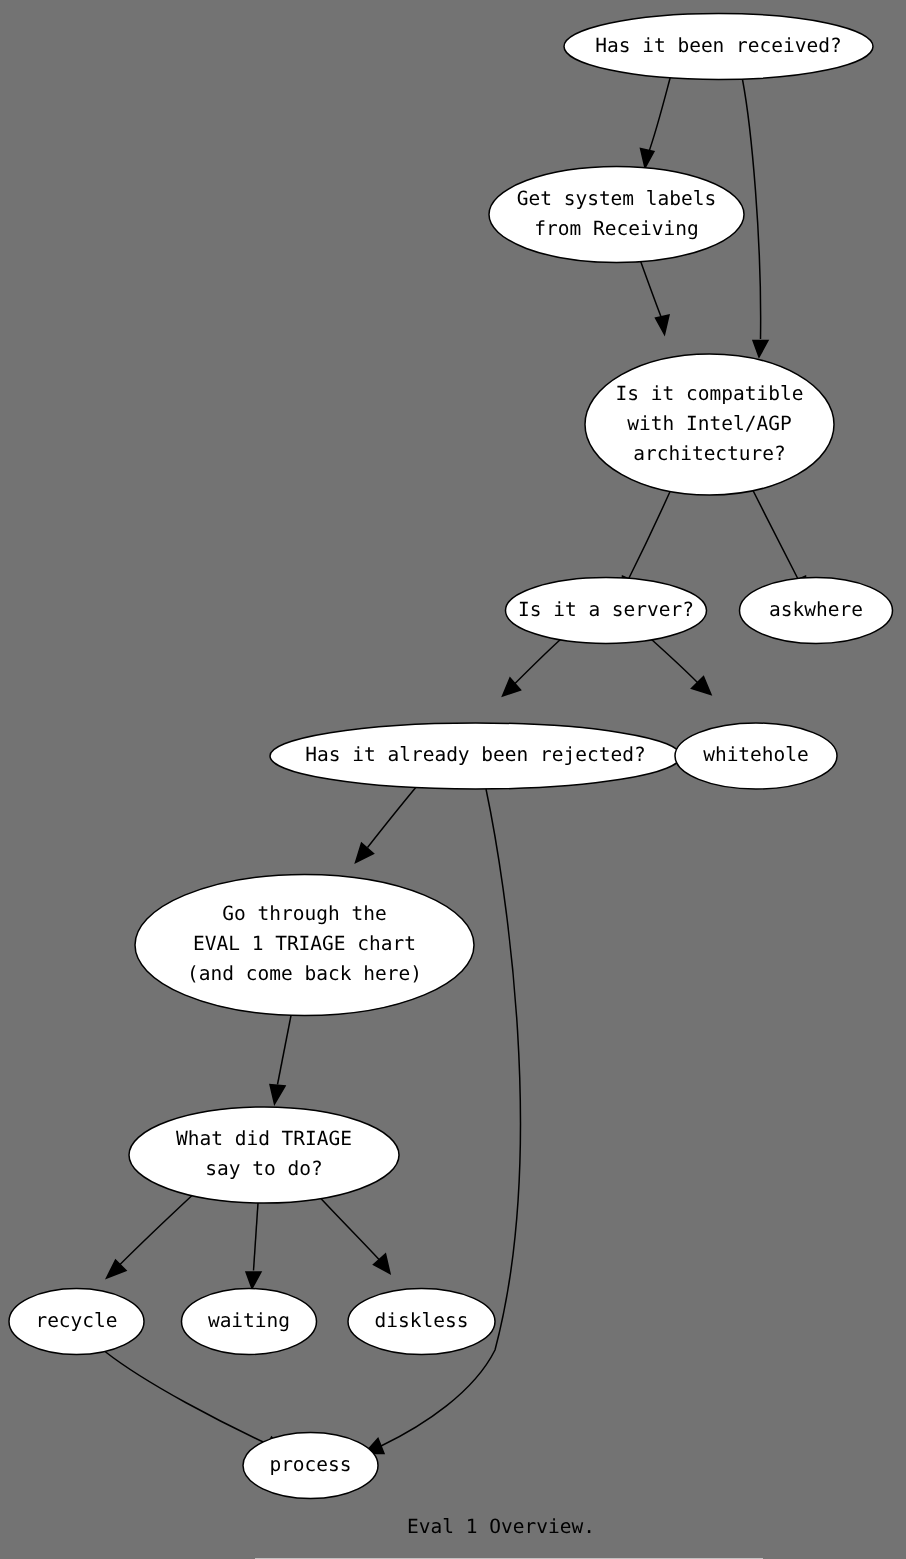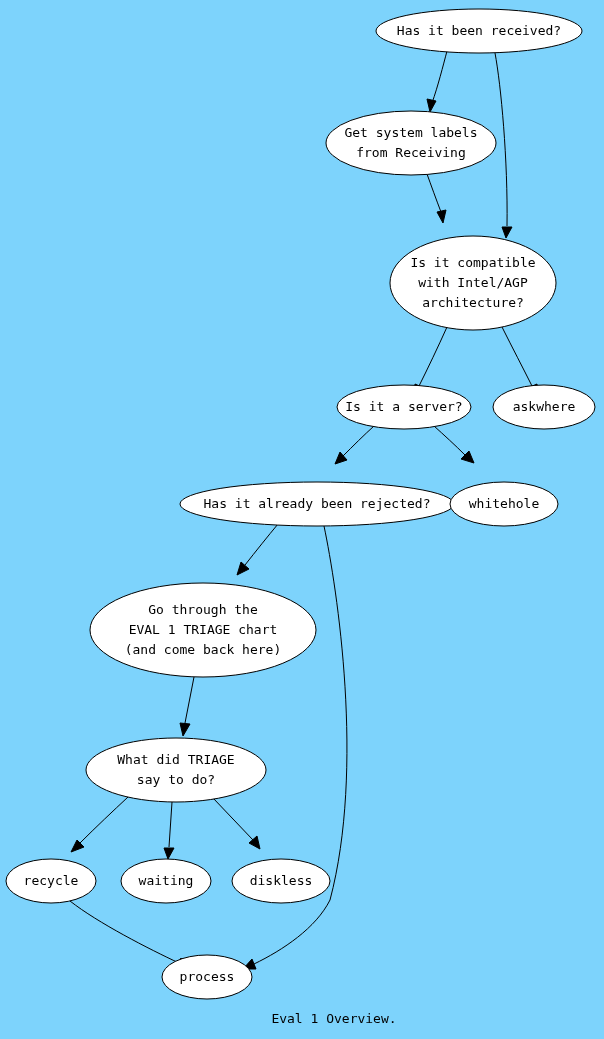--- a/index.html
+++ b/index.html
@@ -4,21 +4,21 @@
 <style>
   html, body {
     margin: 0;
     padding: 0;
     background: #ffffff;
   }
   #canvas {
     position: relative;
     width: 604px;
     height: 1039px;
-    background: #7dd3fc;
+    background: #737373;
     font-family: "DejaVu Sans Mono", monospace;
     overflow: hidden;
     text-decoration: underline;
   }
   #graph-svg {
     position: absolute;
     left: 0;
     top: 0;
     width: 604px;
     height: 1039px;

